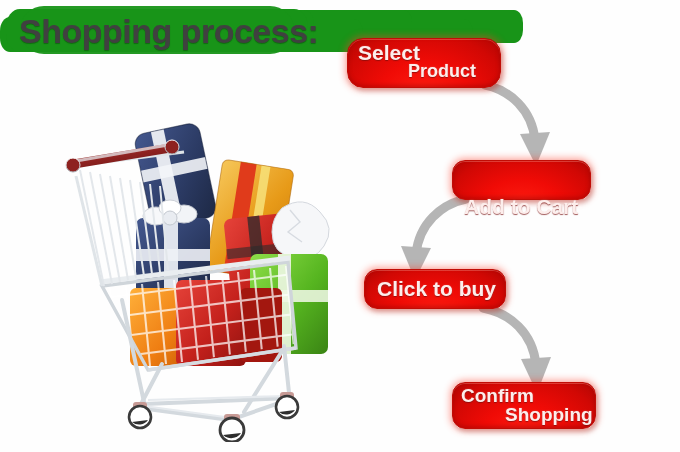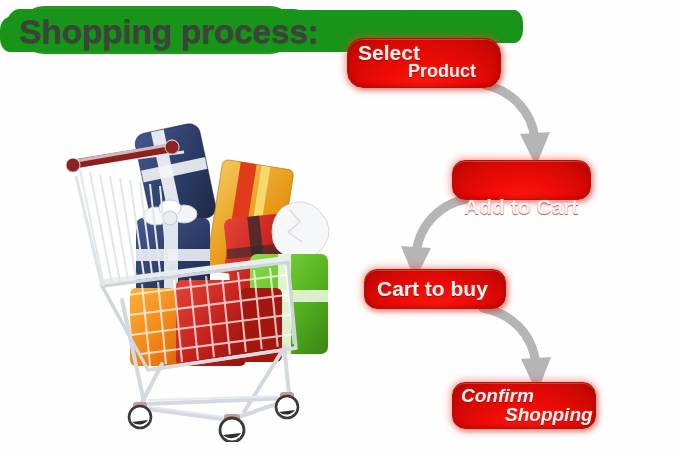--- a/index.html
+++ b/index.html
@@ -92,21 +92,21 @@
 
   
   #btn-add-to-cart { left: 452px; top: 160px; width: 137px; height: 38px; }
   #btn-add-to-cart .l1 { left: 11px; top: 7px; font-size: 21px; margin-top: 27px; }
 
   
   #btn-click-to-buy { left: 364px; top: 269px; width: 140px; height: 38px; }
   #btn-click-to-buy .l1 { left: 12px; top: 7px; font-size: 21px; }
 
   
-  #btn-confirm-payment { left: 452px; top: 382px; width: 142px; height: 45px; font-style: italic; }
+  #btn-confirm-payment { left: 452px; top: 382px; width: 142px; height: 45px; }
   #btn-confirm-payment .l1 { left: 8px;  top: 2px;  font-size: 19px; }
   #btn-confirm-payment .l2 { left: 52px; top: 21px; font-size: 19px; }
 
   
   .arrow-svg { position: absolute; }
   #arrow-1 { left: 480px; top: 82px;  }
   #arrow-2 { left: 385px; top: 196px; }
   #arrow-3 { left: 478px; top: 305px; }
 
   
@@ -319,21 +319,21 @@
   <div class="btn" id="btn-select-product">
     <span class="lbl l1">Select</span>
     <span class="lbl l2">Product</span>
   </div>
 
   <div class="btn" id="btn-add-to-cart">
     <span class="lbl l1">Add to Cart</span>
   </div>
 
   <div class="btn" id="btn-click-to-buy">
-    <span class="lbl l1">Cart to buy</span>
+    <span class="lbl l1">Click to buy</span>
   </div>
 
   <div class="btn" id="btn-confirm-payment">
     <span class="lbl l1">Confirm</span>
     <span class="lbl l2">Shopping</span>
   </div>
 
 </div>
 
 </body></html>

